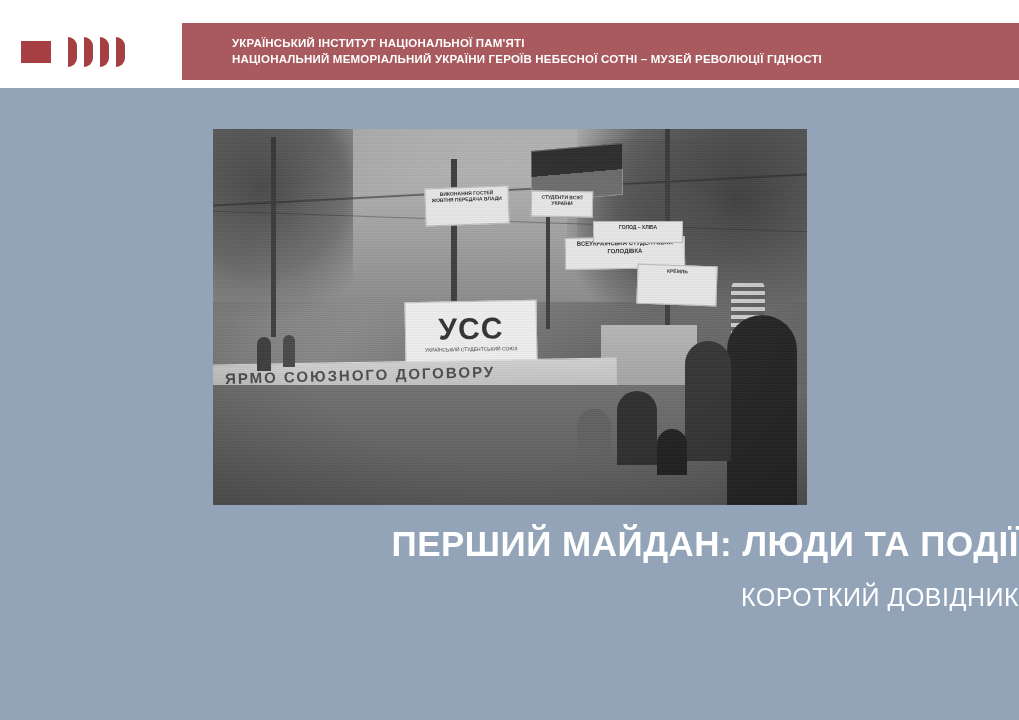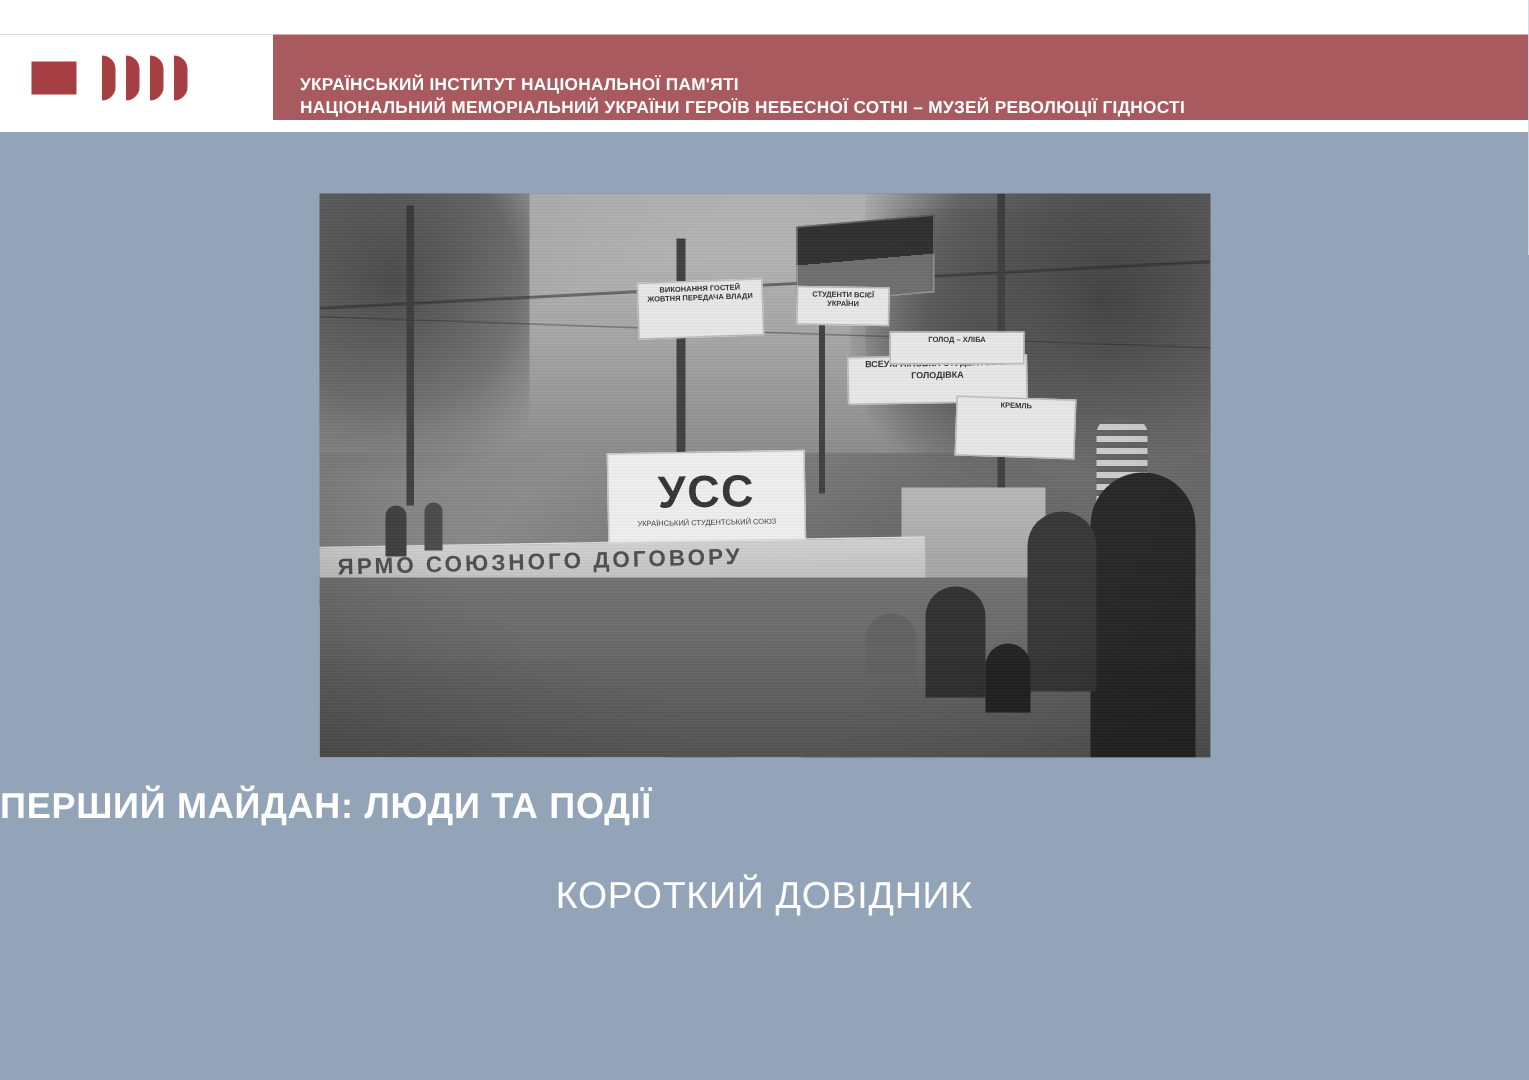--- a/index.html
+++ b/index.html
@@ -23,21 +23,22 @@
 
   
   .header {
     position: absolute;
     left: 0;
     top: 23px;
     width: 1019px;
     height: 57px;
     background: #a85a5f;
     display: flex;
-    align-items: flex-end;
+    align-items: center;
+    gap: 32px;
   }
   .logo-block {
     position: relative;
     width: 182px;
     height: 57px;
     background: #ffffff;
     flex: 0 0 auto;
   }
   .logo-square {
     position: absolute;
@@ -320,32 +321,32 @@
     background: radial-gradient(ellipse at center, rgba(0,0,0,0) 55%, rgba(0,0,0,0.18) 100%);
     pointer-events: none;
   }
 
   
   .title-main {
     position: absolute;
     left: 0;
     top: 524px;
     width: 1019px;
-    text-align: left;
+    text-align: right;
     color: #ffffff;
-    font-size: 24px;
+    font-size: 35px;
     font-weight: bold;
     letter-spacing: 0.5px;
   }
   .title-sub {
     position: absolute;
     left: 0;
     top: 583px;
     width: 1019px;
-    text-align: center;
+    text-align: right;
     color: #ffffff;
     font-size: 25px;
     font-weight: normal;
     letter-spacing: 0.5px;
   }
 </style>
 </head>
 <body>
 
 <div class="slide">

